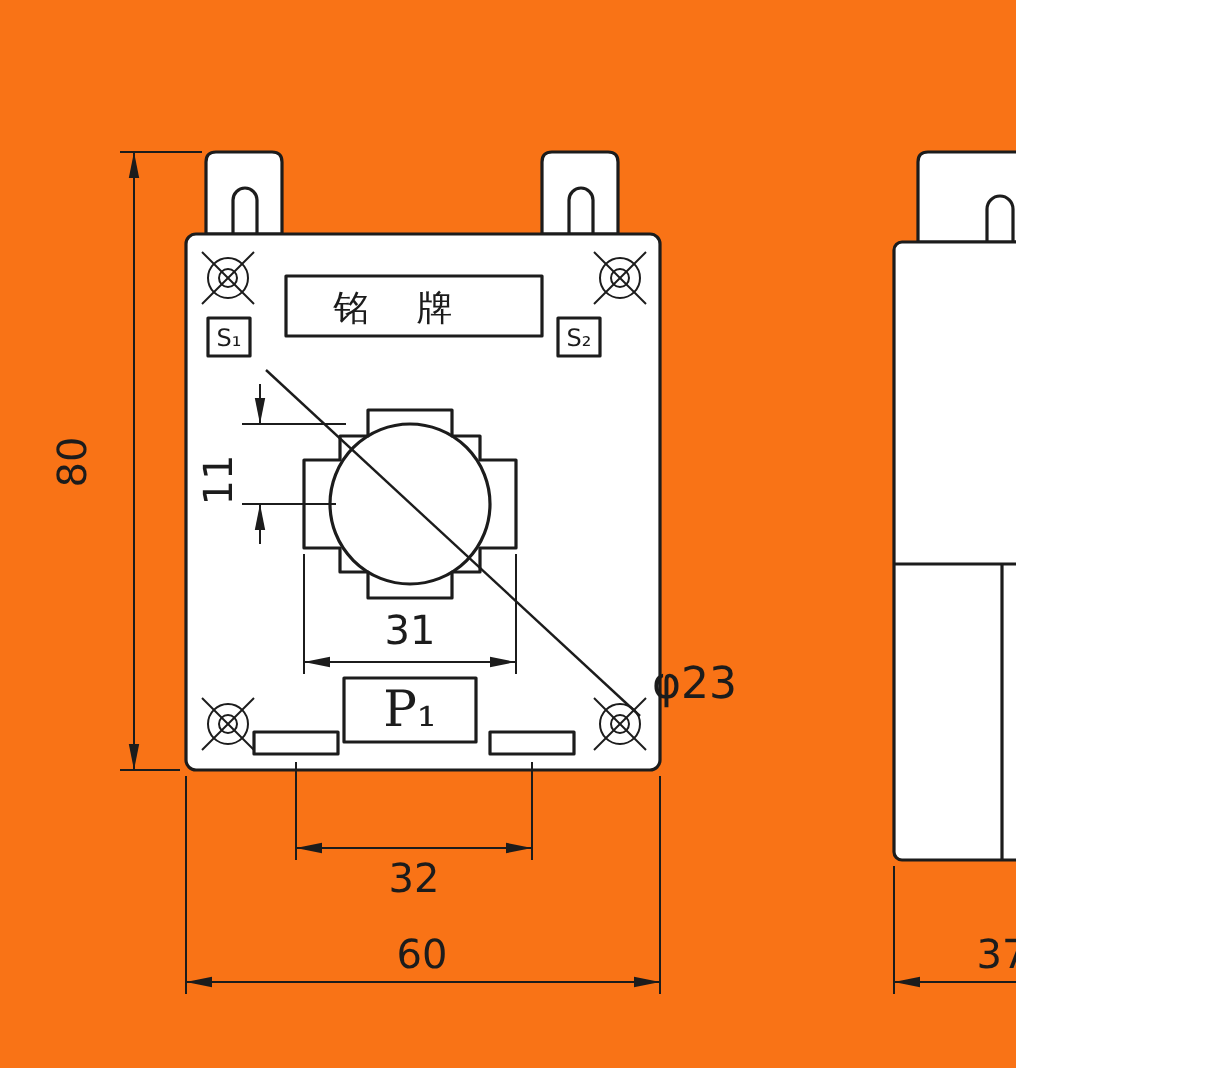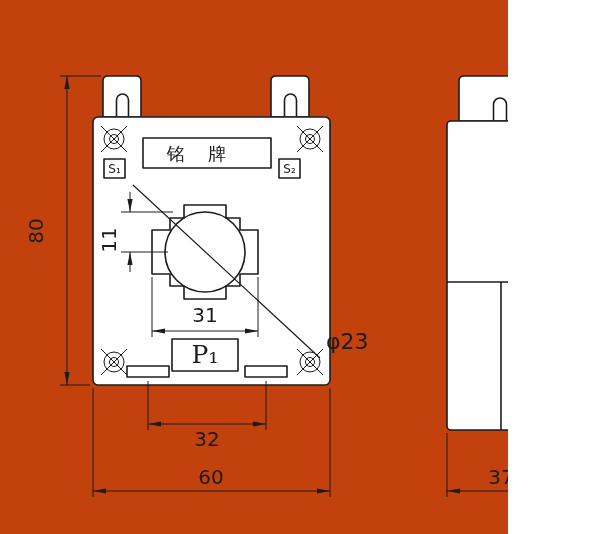--- a/index.html
+++ b/index.html
@@ -1,16 +1,16 @@
 <!DOCTYPE html>
 <html><head>
 <meta charset="utf-8">
 <style>
   html,body{margin:0;padding:0;background:#ffffff;}
-  .canvas{position:relative;width:508px;height:534px;background:#c2410c;color:#1c1c1c;overflow:hidden;text-decoration:underline;}
+  .canvas{position:relative;width:508px;height:534px;background:#f97316;color:#1c1c1c;overflow:hidden;text-decoration:underline;}
   svg{display:block;}
   .outline{fill:#ffffff;stroke:#1c1c1c;stroke-width:1.6;stroke-linejoin:round;}
   .feature{fill:none;stroke:#1c1c1c;stroke-width:1.6;stroke-linejoin:round;}
   .thin{fill:none;stroke:#1c1c1c;stroke-width:1;}
   .leader{fill:none;stroke:#1c1c1c;stroke-width:1.2;}
   .arrow{fill:#1c1c1c;stroke:none;}
   .dim-num{font-family:"DejaVu Sans","Liberation Sans",sans-serif;font-size:20px;fill:#1c1c1c;}
   .phi{font-size:22px;}
   .cjk{font-family:"DejaVu Sans","Liberation Sans",sans-serif;font-size:18px;letter-spacing:9px;fill:#1c1c1c;}
   .small-label{font-family:"DejaVu Sans","Liberation Sans",sans-serif;font-size:12px;fill:#1c1c1c;}

